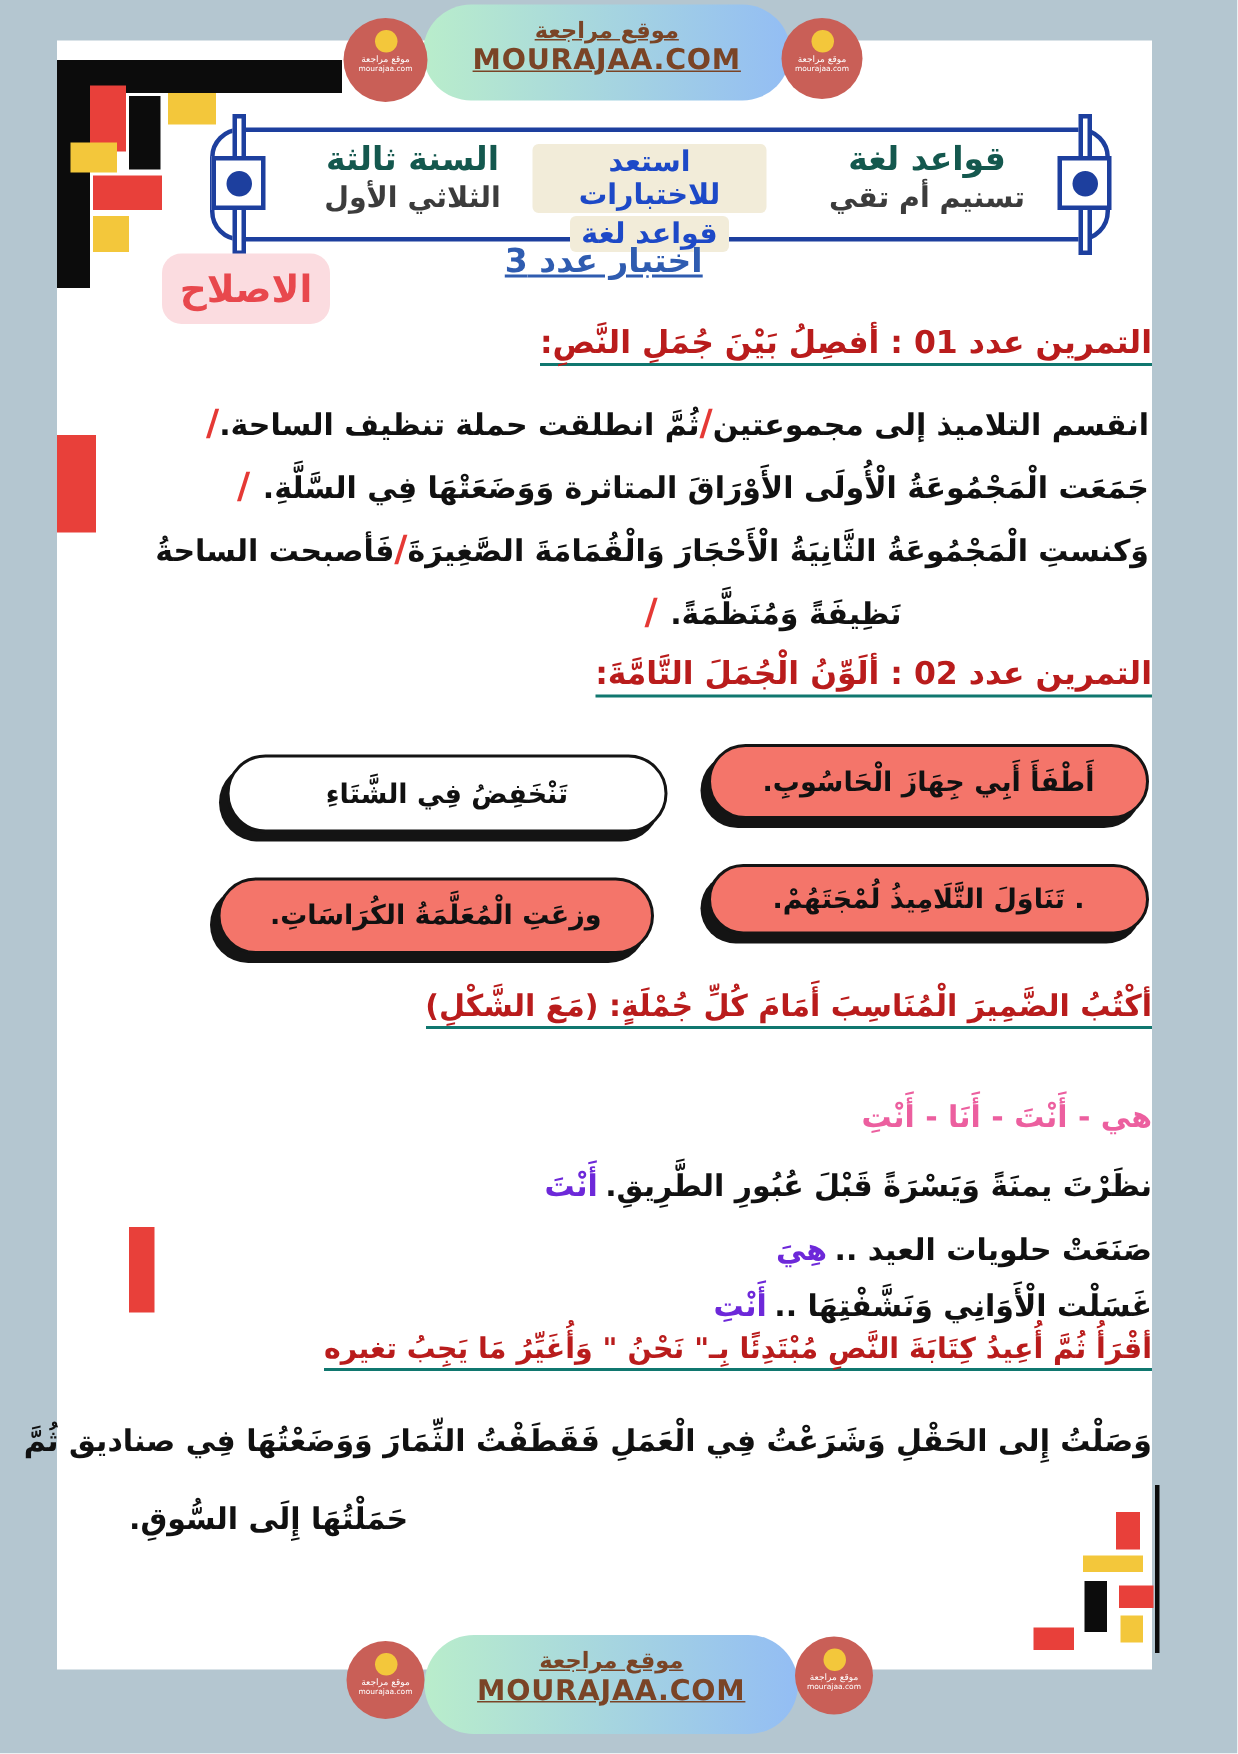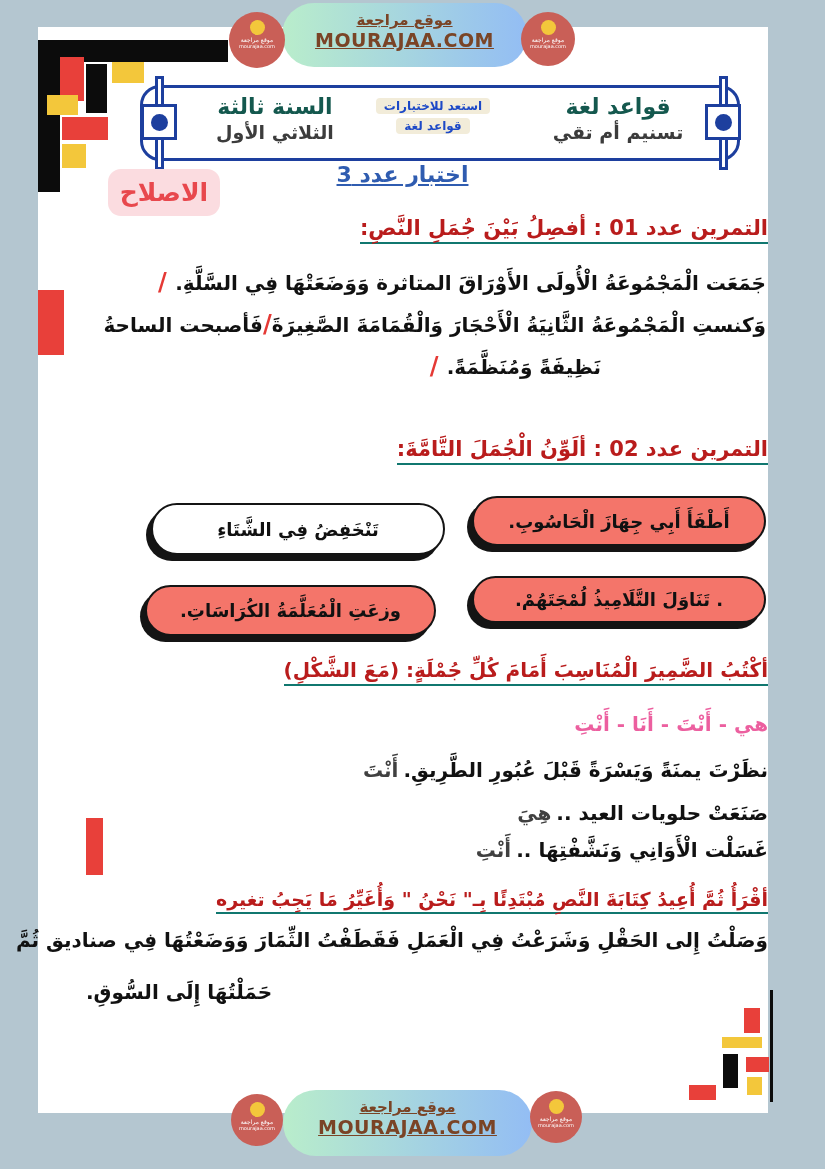--- a/index.html
+++ b/index.html
@@ -21,42 +21,42 @@
   
   .band{left:140px;top:85px;width:600px;height:76px;background:#fff;border:3.5px solid #1d3f9e;
         border-radius:20px;box-sizing:border-box;}
   .orn-line{position:absolute;width:9px;height:94px;top:-12px;background:#fff;border:3px solid #1d3f9e;box-sizing:border-box;}
   .orn-sq{position:absolute;width:36px;height:36px;top:16px;background:#fff;border:3.5px solid #1d3f9e;
           box-sizing:border-box;display:flex;align-items:center;justify-content:center;}
   .orn-dot{width:17px;height:17px;border-radius:50%;background:#1d3f9e;}
   .band-col{position:absolute;text-align:center;direction:rtl;font-weight:bold;}
   .band-title{font-size:22px;color:#14584e;line-height:26px;}
   .band-sub{font-size:19px;color:#3c3c3c;line-height:24px;}
-  .chip{display:inline-block;background:#f2ecd9;color:#1d49c7;font-size:12px;font-weight:bold;
+  .chip{display:inline-block;background:#f2ecd9;color:#1d49c7;font-size:19px;font-weight:bold;
         padding:1px 8px;border-radius:4px;margin:1px 0;}
   
   .exam-title{font-size:22px;font-weight:bold;color:#2f5cb0;text-decoration:underline;
               direction:rtl;text-align:center;text-shadow:0 0 1px #fff;}
   .correction{background:#fbdce0;border-radius:13px;color:#e8484d;font-size:25px;font-weight:bold;
               display:flex;align-items:center;justify-content:center;direction:rtl;}
   .h-teal{color:#b91c1c;font-weight:bold;direction:rtl;white-space:nowrap;
           border-bottom:2.5px solid #10776f;padding-bottom:2px;}
   
   .ar{direction:rtl;font-weight:bold;color:#111;}
   .para{text-align:right;font-size:20px;line-height:41px;}
   .para div{white-space:nowrap;}
   .slash{color:#e53935;font-size:24px;}
-  .red{color:#404040;}
+  .red{color:#6d28d9;}
   .pink{color:#ec5f9f;}
   
   .pill{border:2.5px solid #141414;border-radius:26px;box-shadow:-5px 6px 0 0 #141414;
         display:flex;align-items:center;justify-content:center;direction:rtl;
         font-size:18px;font-weight:bold;color:#111;box-sizing:border-box;}
   .pill.salmon{background:#f4756a;} .pill.white{background:#ffffff;}
-  .line{white-space:nowrap;font-size:20px;text-align:center;}
+  .line{white-space:nowrap;font-size:20px;text-align:center;margin-top:20px;}
   .answer{margin:0 5px;}
 </style>
 </head>
 <body>
 
 <div class="canvas">
 
   <div class="abs page"></div>
 
   <div class="blk k" style="left:38px;top:40px;width:190px;height:22px;"></div>
@@ -123,20 +123,23 @@
     </div>
   </div>
 
   <div class="abs exam-title" style="left:330px;top:162px;width:145px;">اختبار عدد 3</div>
   <div class="abs correction" style="left:108px;top:169px;width:112px;height:47px;">الاصلاح</div>
 
   <div class="abs h-teal" style="right:57px;top:216px;font-size:21px;">التمرين عدد 01 : أفصِلُ بَيْنَ جُمَلِ النَّصِ:</div>
 
   <div class="abs ar para" style="left:86px;top:262px;width:680px;">
     <div>
+      <span>انقسم التلاميذ إلى مجموعتين</span><span class="slash">/</span><span>ثُمَّ انطلقت حملة تنظيف الساحة.</span><span class="slash">/</span>
+    </div>
+    <div>
       <span>جَمَعَت الْمَجْمُوعَةُ الْأُولَى الأَوْرَاقَ المتاثرة وَوَضَعَتْهَا فِي السَّلَّةِ.</span><span class="slash"> /</span>
     </div>
     <div>
       <span>وَكنستِ الْمَجْمُوعَةُ الثَّانِيَةُ الْأَحْجَارَ وَالْقُمَامَةَ الصَّغِيرَةَ</span><span class="slash">/</span><span>فَأصبحت الساحةُ</span>
     </div>
     <div style="padding-right:165px;">
       <span>نَظِيفَةً وَمُنَظَّمَةً.</span><span class="slash"> /</span>
     </div>
   </div>
 

